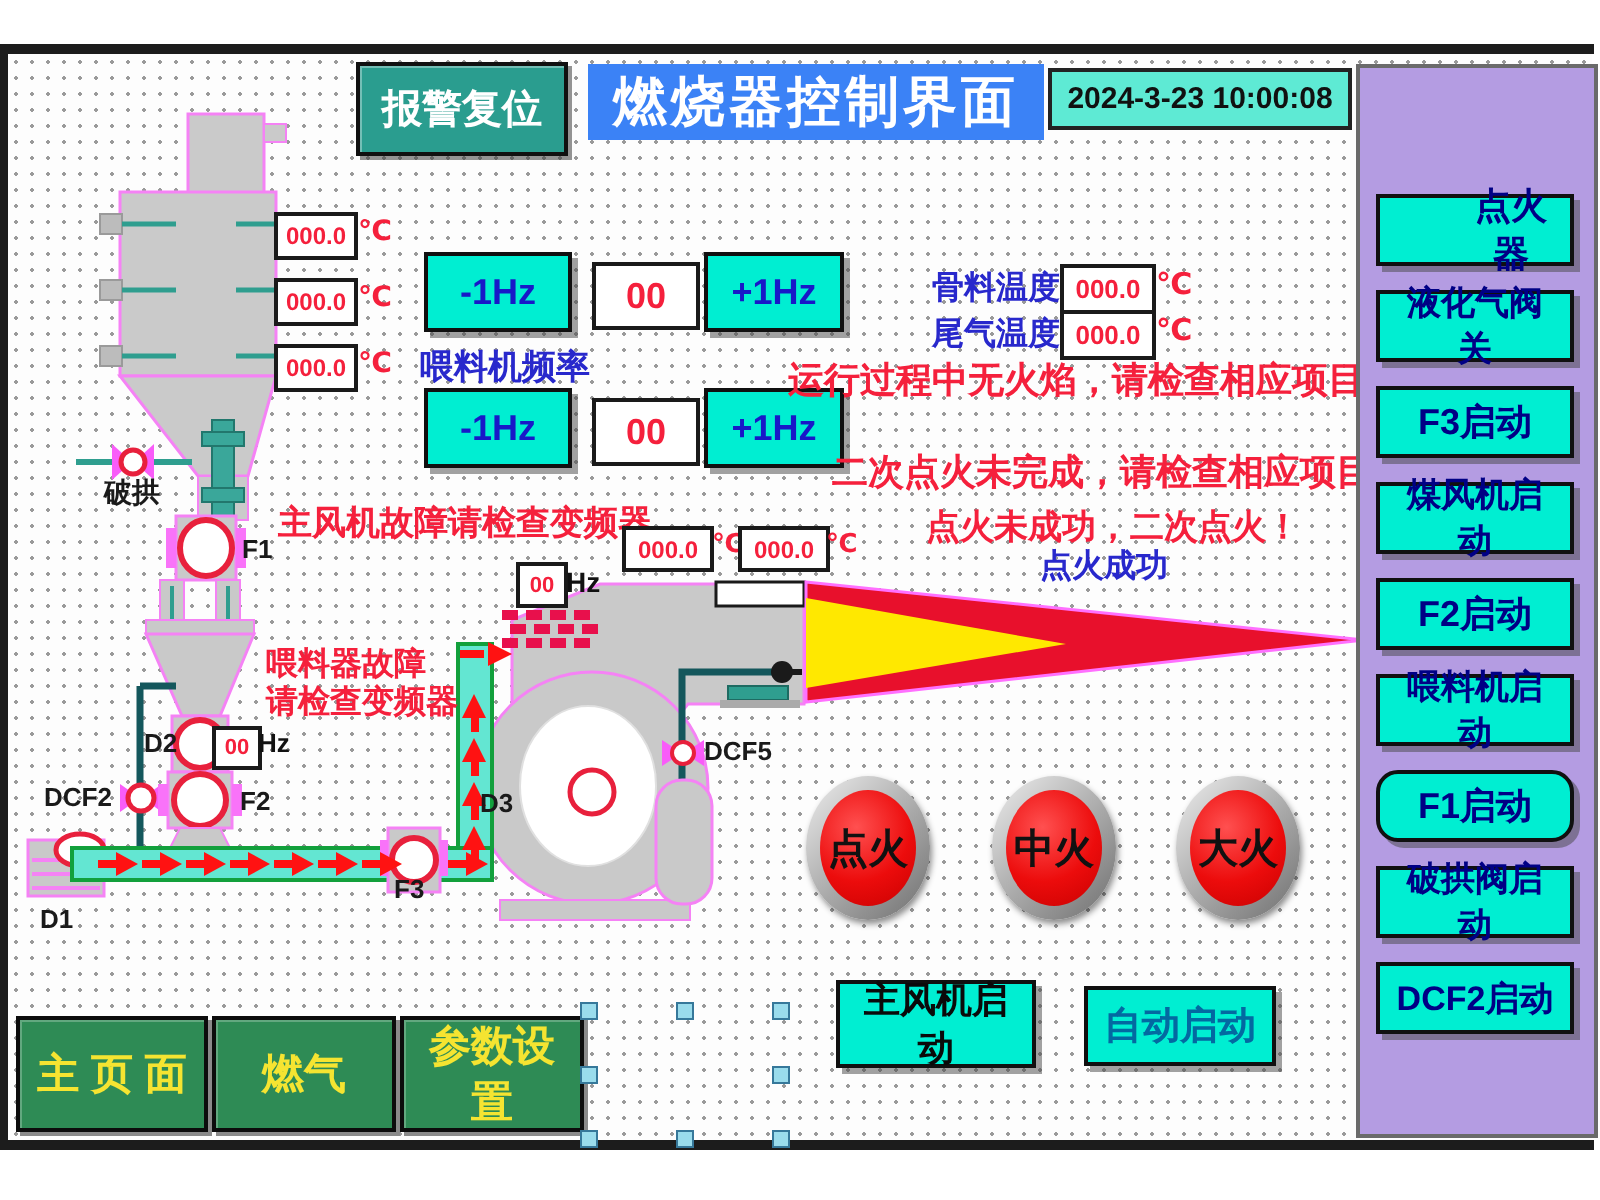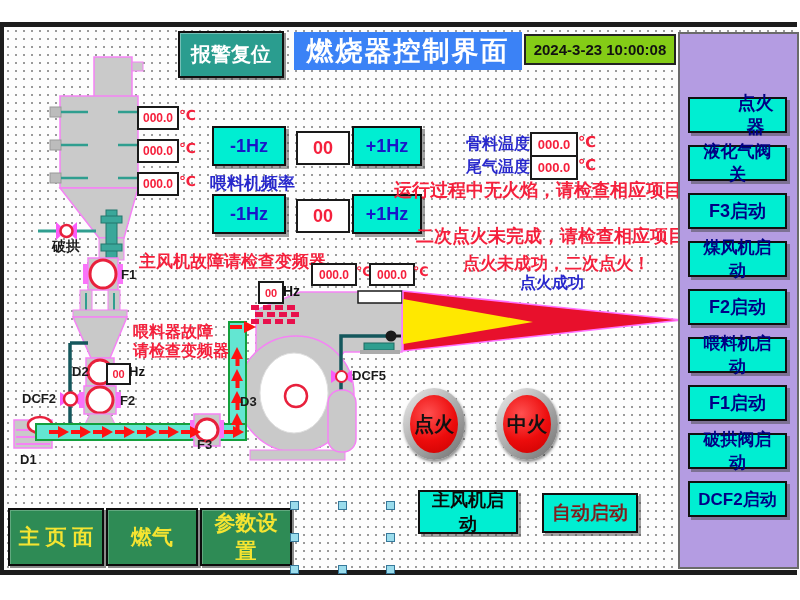--- a/index.html
+++ b/index.html
@@ -9,21 +9,21 @@
   .dots{background-color:#fdfdfd;
         background-image:radial-gradient(circle,#9a9a9a 0.9px,transparent 1.05px);
         background-size:8px 8px;}
   .bar{background:#1c1c1c;}
   .flex{display:flex;align-items:center;justify-content:center;}
   .bold{font-weight:bold;}
   
   .alarm-btn{background:#2a9d8f;color:#fff;border:2px solid #101010;font-size:20px;font-weight:bold;
              box-shadow:2px 2px 0 rgba(60,60,60,.55), inset 1px 1px 0 rgba(255,255,255,.35);}
   .title{background:#3b82f6;color:#ffffff;font-size:27px;font-weight:bold;letter-spacing:2px;}
-  .clock{background:#84cc16;border:2px solid #222;color:#111;font-size:15px;font-weight:600;}
+  .clock{background:#5eead4;border:2px solid #222;color:#111;font-size:15px;font-weight:600;}
   
   .panel{background:#b49ce2;border:2px solid #6a6a6a;}
   .manual{background:#ffffff;color:#e8102c;font-size:19px;font-weight:bold;}
   .cyan{background:#00eed2;border:2px solid #101010;color:#000085;font-weight:bold;
         box-shadow:3px 3px 0 rgba(70,70,70,.5);cursor:pointer;}
   .disp{background:#ffffff;border:2px solid #1a1a1a;color:#f5203c;font-weight:bold;}
   .blue-lbl{color:#2828cc;font-weight:bold;}
   .red-txt{color:#f5203c;font-weight:bold;}
   .deg{color:#f5203c;font-weight:bold;}
   .tag{color:#1a1a1a;font-weight:bold;font-size:13px;}
@@ -217,21 +217,21 @@
   <div class="abs flex title z10" style="left:294px;top:32px;width:228px;height:38px;">燃烧器控制界面</div>
   <div class="abs flex clock z10" style="left:524px;top:34px;width:148px;height:27px;">2024-3-23 10:00:08</div>
 
   <div class="abs panel z20" style="left:678px;top:32px;width:117px;height:533px;">
     <button class="abs flex cyan" style="left:8px;top:63px;width:99px;height:36px;font-size:18px;padding-left:42px;">点火器</button>
     <button class="abs flex cyan" style="left:8px;top:111px;width:99px;height:36px;font-size:17px;">液化气阀关</button>
     <button class="abs flex cyan" style="left:8px;top:159px;width:99px;height:36px;font-size:18px;">F3启动</button>
     <button class="abs flex cyan" style="left:8px;top:207px;width:99px;height:36px;font-size:17px;">煤风机启动</button>
     <button class="abs flex cyan" style="left:8px;top:255px;width:99px;height:36px;font-size:18px;">F2启动</button>
     <button class="abs flex cyan" style="left:8px;top:303px;width:99px;height:36px;font-size:17px;">喂料机启动</button>
-    <button class="abs flex cyan" style="left:8px;top:351px;width:99px;height:36px;font-size:18px;">F1启动</button>
+    <button class="abs flex cyan" style="left:8px;top:351px;width:99px;height:36px;font-size:18px;border-radius:11px;">F1启动</button>
     <button class="abs flex cyan" style="left:8px;top:399px;width:99px;height:36px;font-size:17px;">破拱阀启动</button>
     <button class="abs flex cyan" style="left:8px;top:447px;width:99px;height:36px;font-size:17px;">DCF2启动</button>
   </div>
 
   <button class="abs flex cyan" style="left:212px;top:126px;width:74px;height:40px;font-size:18px;color:#1818c8;">-1Hz</button>
   <div class="abs flex disp" style="left:296px;top:131px;width:50px;height:30px;font-size:18px;">00</div>
   <button class="abs flex cyan" style="left:352px;top:126px;width:70px;height:40px;font-size:18px;color:#1818c8;">+1Hz</button>
 
   <div class="abs blue-lbl" style="left:210px;top:172px;font-size:17px;">喂料机频率</div>
   <button class="abs flex cyan" style="left:212px;top:194px;width:74px;height:40px;font-size:18px;color:#1818c8;">-1Hz</button>
@@ -279,23 +279,26 @@
   <div class="abs tag" style="left:197px;top:437px;">F3</div>
   <div class="abs tag" style="left:240px;top:394px;">D3</div>
   <div class="abs tag" style="left:352px;top:368px;">DCF5</div>
 
   <button class="abs fire-outer" style="left:403px;top:388px;width:62px;height:72px;border:none;padding:0;">
     <span class="fire-inner">点火</span>
   </button>
   <button class="abs fire-outer" style="left:496px;top:388px;width:62px;height:72px;border:none;padding:0;">
     <span class="fire-inner">中火</span>
   </button>
+  <button class="abs fire-outer" style="left:588px;top:388px;width:62px;height:72px;border:none;padding:0;">
+    <span class="fire-inner">大火</span>
+  </button>
 
   <button class="abs flex cyan" style="left:418px;top:490px;width:100px;height:44px;font-size:18px;color:#0a0a0a;">主风机启动</button>
-  <button class="abs flex cyan" style="left:542px;top:493px;width:96px;height:40px;font-size:19px;color:#7f1d1d;">自动启动</button>
+  <button class="abs flex cyan" style="left:542px;top:493px;width:96px;height:40px;font-size:19px;color:#0369a1;">自动启动</button>
 
   <button class="abs flex nav-btn" style="left:8px;top:508px;width:96px;height:58px;">主 页 面</button>
   <button class="abs flex nav-btn" style="left:106px;top:508px;width:92px;height:58px;">燃气</button>
   <button class="abs flex nav-btn" style="left:200px;top:508px;width:92px;height:58px;">参数设置</button>
 
   <div class="handle" style="left:290px;top:501px;"></div>
   <div class="handle" style="left:338px;top:501px;"></div>
   <div class="handle" style="left:386px;top:501px;"></div>
   <div class="handle" style="left:290px;top:533px;"></div>
   <div class="handle" style="left:386px;top:533px;"></div>

